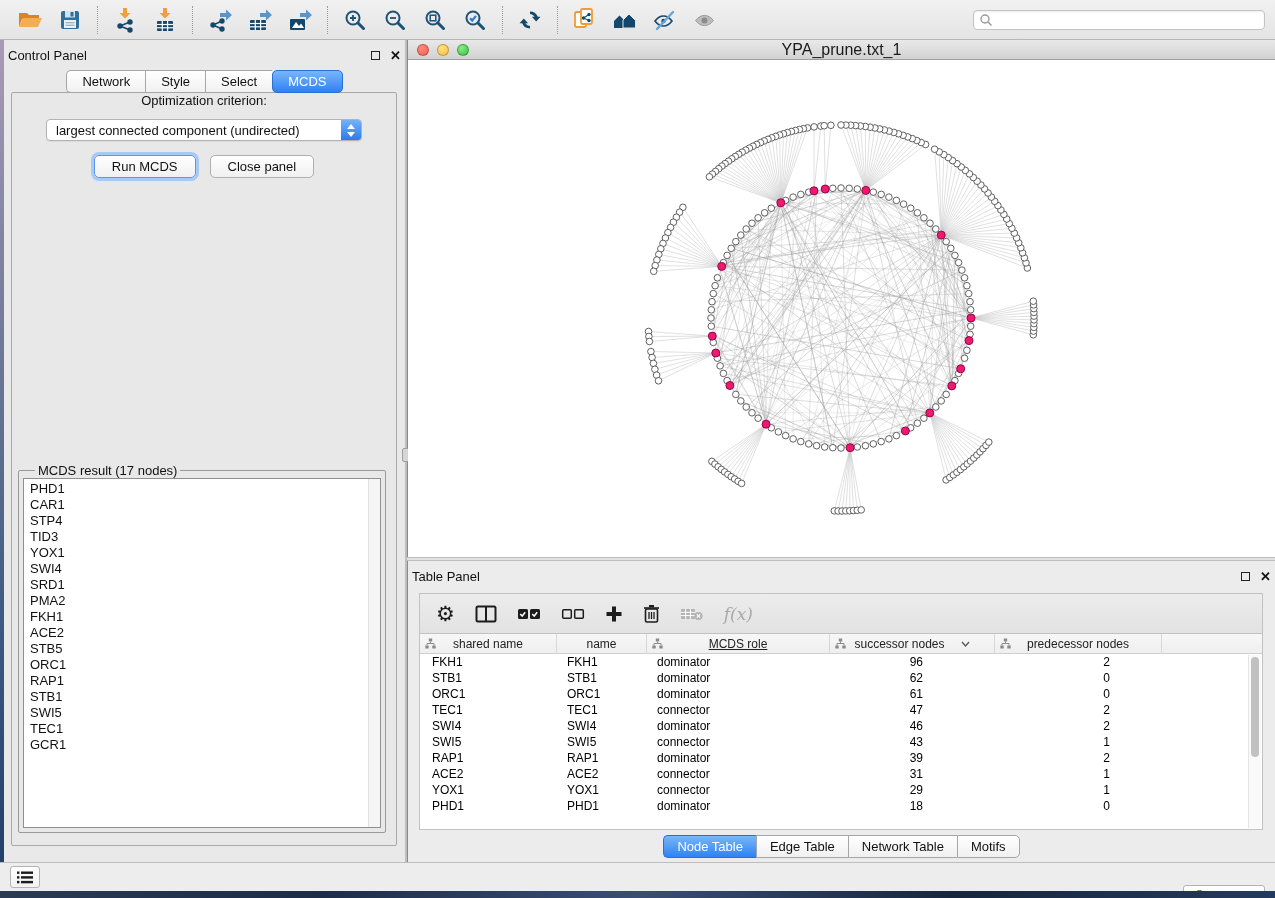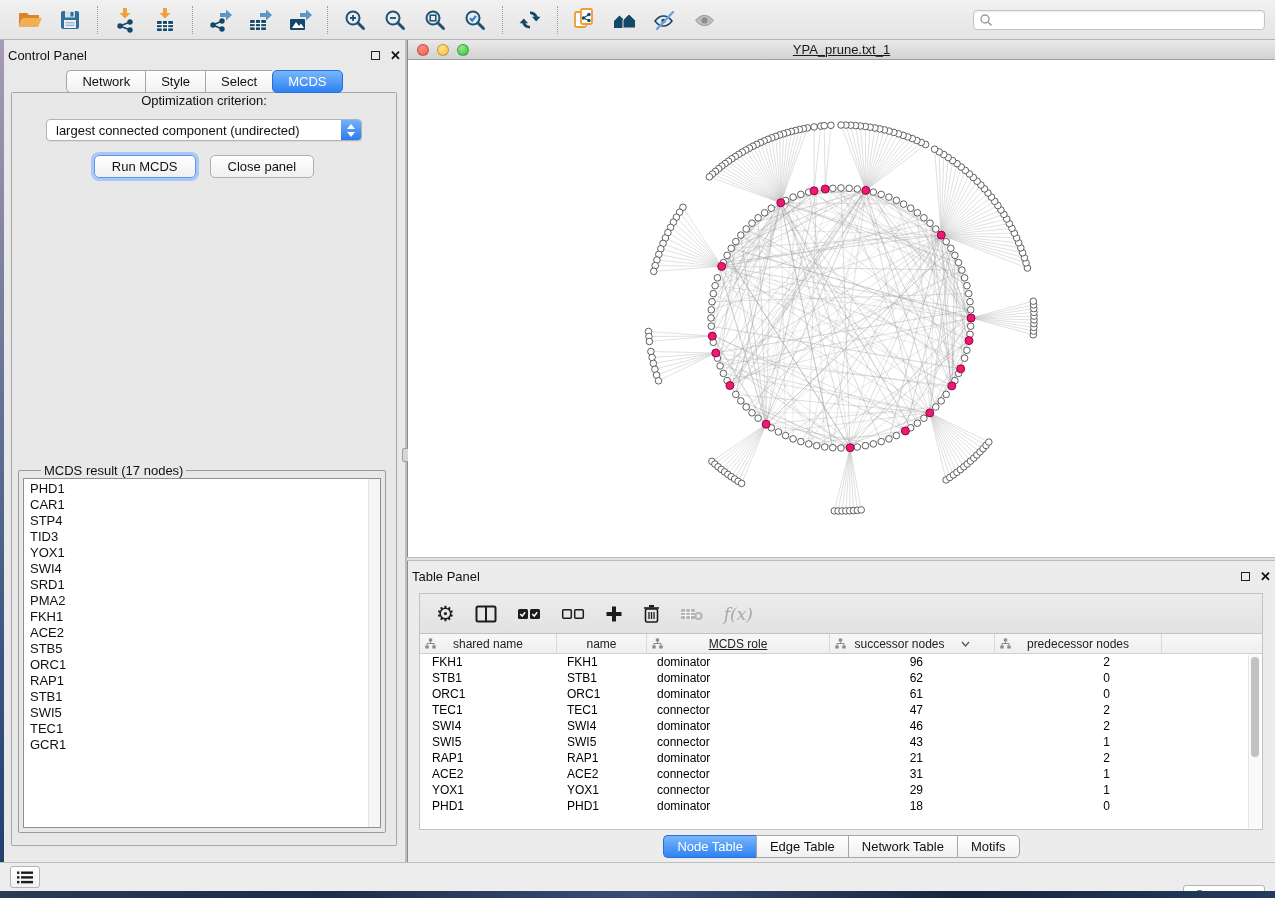--- a/index.html
+++ b/index.html
@@ -75,39 +75,39 @@
   .btn {
     height:23px; padding:0 17px; font-size:13px; color:#111;
     background:linear-gradient(#ffffff,#f0f0f0); border:1px solid #b0b0b0; border-radius:5px;
   }
   .btn.focused { border-color:#5896ef; box-shadow:0 0 0 3px #a9c9f5; }
 
   .mcds-group {
     position:absolute; left:6px; right:10px; top:370px; height:370px;
     border:1px solid #9a9a9a; border-radius:2px; margin:0; padding:0;
   }
-  .mcds-group legend { font-size:13px; color:#111; margin-left:22px; padding:0 3px; }
+  .mcds-group legend { font-size:13px; color:#111; margin-left:16px; padding:0 3px; }
   .mcds-list {
     position:absolute; left:4px; right:4px; top:0px; bottom:4px;
     background:#fff; border:1px solid #8f8f8f; overflow:hidden;
     font-size:13px; line-height:16px; color:#111; padding:2px 0 0 6px;
   }
   .mcds-scroll { position:absolute; top:0; bottom:0; right:0; width:12px; background:#f5f5f5; border-left:1px solid #e2e2e2; }
 
   
   .v-split { width:2px; background:#bdbdbd; position:relative; }
   .v-split .grip { position:absolute; top:408px; left:-3px; width:8px; height:14px; background:#d6d6d6; border:1px solid #9f9f9f; border-radius:2px; }
 
   
   .right-col { flex:1; display:flex; flex-direction:column; min-width:0; }
   .net-window { height:517px; flex:0 0 517px; display:flex; flex-direction:column; border-left:1px solid #8a8a8a; }
   .net-titlebar {
     height:20px; flex:0 0 20px; background:linear-gradient(#e9e9e9,#d2d2d2);
     border-bottom:1px solid #9f9f9f; position:relative;
-    display:flex; align-items:center; justify-content:center; font-size:13px; color:#1a1a1a;text-decoration:underline;
+    display:flex; align-items:center; justify-content:center; font-size:16px; color:#1a1a1a;
   }
   .lights { position:absolute; left:9px; top:4px; display:flex; gap:8px; }
   .light { width:12px; height:12px; border-radius:50%; border:1px solid rgba(0,0,0,.25); }
   .light.red { background:radial-gradient(circle at 35% 30%, #ff8a80, #fc5b51); }
   .light.yellow { background:radial-gradient(circle at 35% 30%, #ffe082, #fdbd3e); }
   .light.green { background:radial-gradient(circle at 35% 30%, #8ee98a, #30c53c); }
   .net-canvas { flex:1; background:#fff; position:relative; }
   .net-canvas svg { position:absolute; inset:0; }
 
   .h-split { height:4px; flex:0 0 4px; background:#e2e2e2; border-top:1px solid #bdbdbd; border-bottom:1px solid #bdbdbd; }
@@ -1225,21 +1225,21 @@
                 <div class="td" style="width: 137px; padding-left: 12px;">SWI5</div>
                 <div class="td" style="width: 90px; padding-left: 10px;">SWI5</div>
                 <div class="td" style="width: 183px; padding-left: 10px;">connector</div>
                 <div class="td" style="width: 165px; text-align: right; padding-right: 72px;">43</div>
                 <div class="td" style="width: 167px; text-align: right; padding-right: 52px;">1</div>
               </div>
               <div class="tr">
                 <div class="td" style="width: 137px; padding-left: 12px;">RAP1</div>
                 <div class="td" style="width: 90px; padding-left: 10px;">RAP1</div>
                 <div class="td" style="width: 183px; padding-left: 10px;">dominator</div>
-                <div class="td" style="width: 165px; text-align: right; padding-right: 72px;">21</div>
+                <div class="td" style="width: 165px; text-align: right; padding-right: 72px;">39</div>
                 <div class="td" style="width: 167px; text-align: right; padding-right: 52px;">2</div>
               </div>
               <div class="tr">
                 <div class="td" style="width: 137px; padding-left: 12px;">ACE2</div>
                 <div class="td" style="width: 90px; padding-left: 10px;">ACE2</div>
                 <div class="td" style="width: 183px; padding-left: 10px;">connector</div>
                 <div class="td" style="width: 165px; text-align: right; padding-right: 72px;">31</div>
                 <div class="td" style="width: 167px; text-align: right; padding-right: 52px;">1</div>
               </div>
               <div class="tr">

